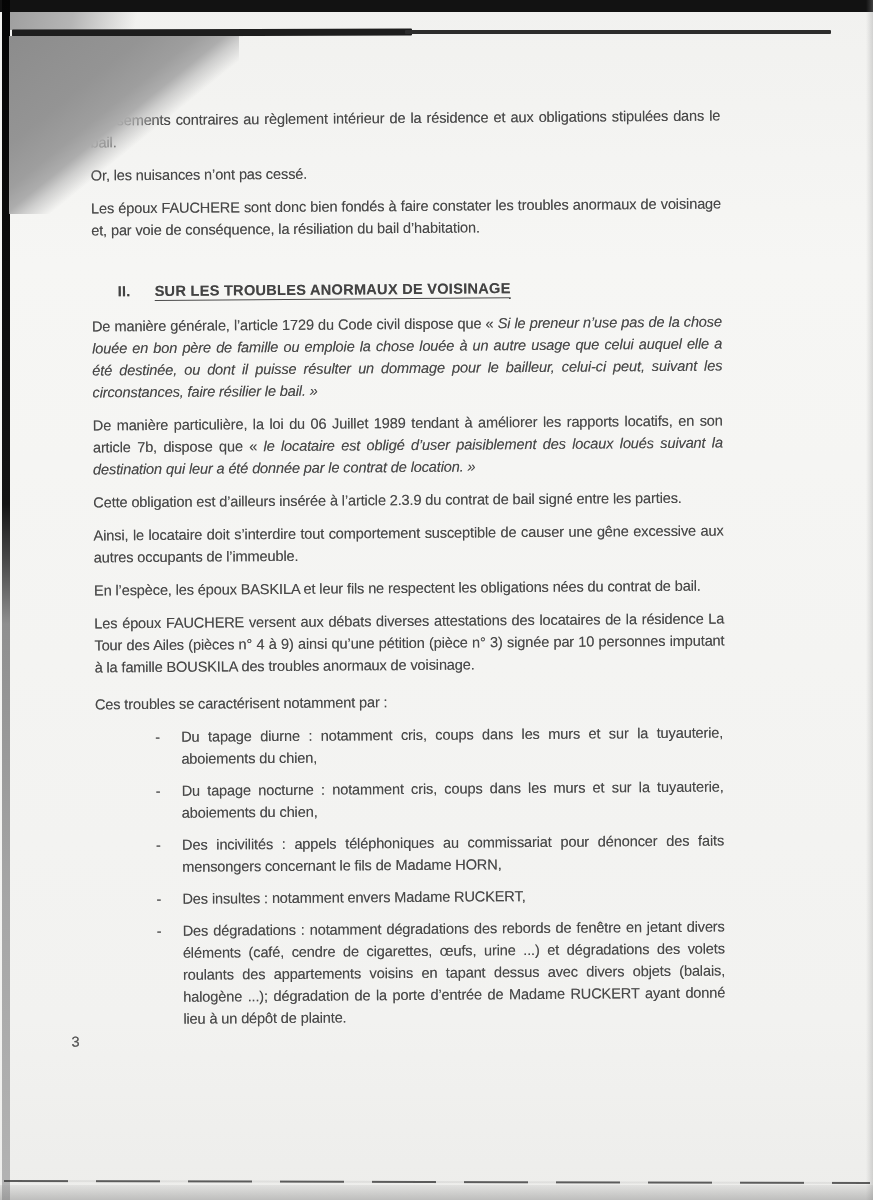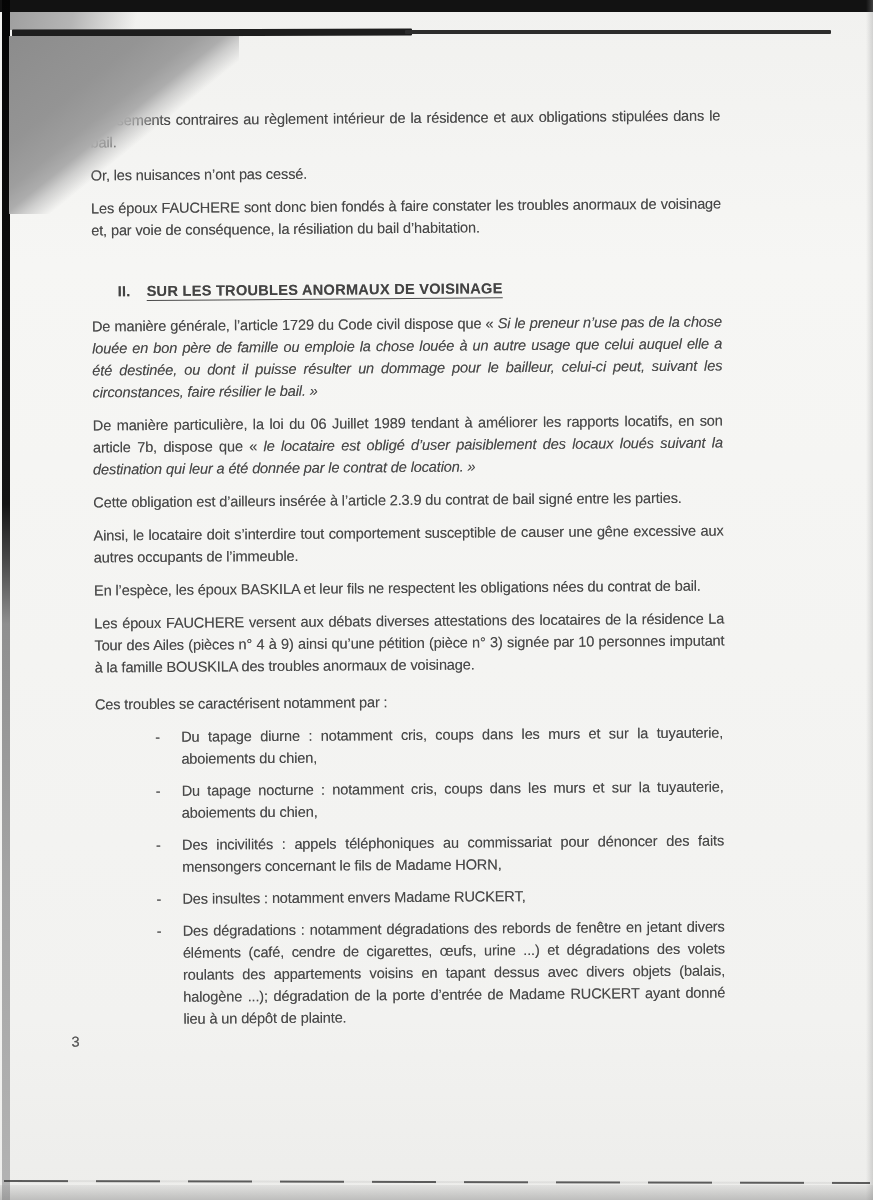--- a/index.html
+++ b/index.html
@@ -39,21 +39,21 @@
     transform:rotate(-0.45deg);transform-origin:315px 480px;
     font-size:14.6px;line-height:22px;letter-spacing:-0.15px;
     text-shadow:0 0 0.5px rgba(72,72,72,0.55);
     z-index:3;
   }
   .content p{margin:0;text-align:justify;}
   .p-gap{margin-top:11px !important;}
   .quote{font-style:italic;}
   .heading{margin-top:39px;padding-left:26px;font-weight:700;letter-spacing:0.25px;
     color:#434343;white-space:nowrap;}
-  .heading .num{margin-right:16px;text-align:center;}
+  .heading .num{margin-right:24px;text-align:center;}
   .heading .title{border-bottom:1.6px solid #4a4a4a;padding-bottom:1px;}
   .after-heading{margin-top:13px !important;}
   .lead-in{margin-top:15px !important;}
   .list{margin:11px 2px 0 60px;}
   .li{display:flex;margin-top:10px;}
   .li:first-child{margin-top:0;}
   .li .dash{flex:none;width:26px;color:#5a5a5a;}
   .li .txt{flex:1;text-align:justify;}
   .page-num{margin-top:10px;text-align:center;transform:translateX(-26px);color:#565656;}
 </style>

